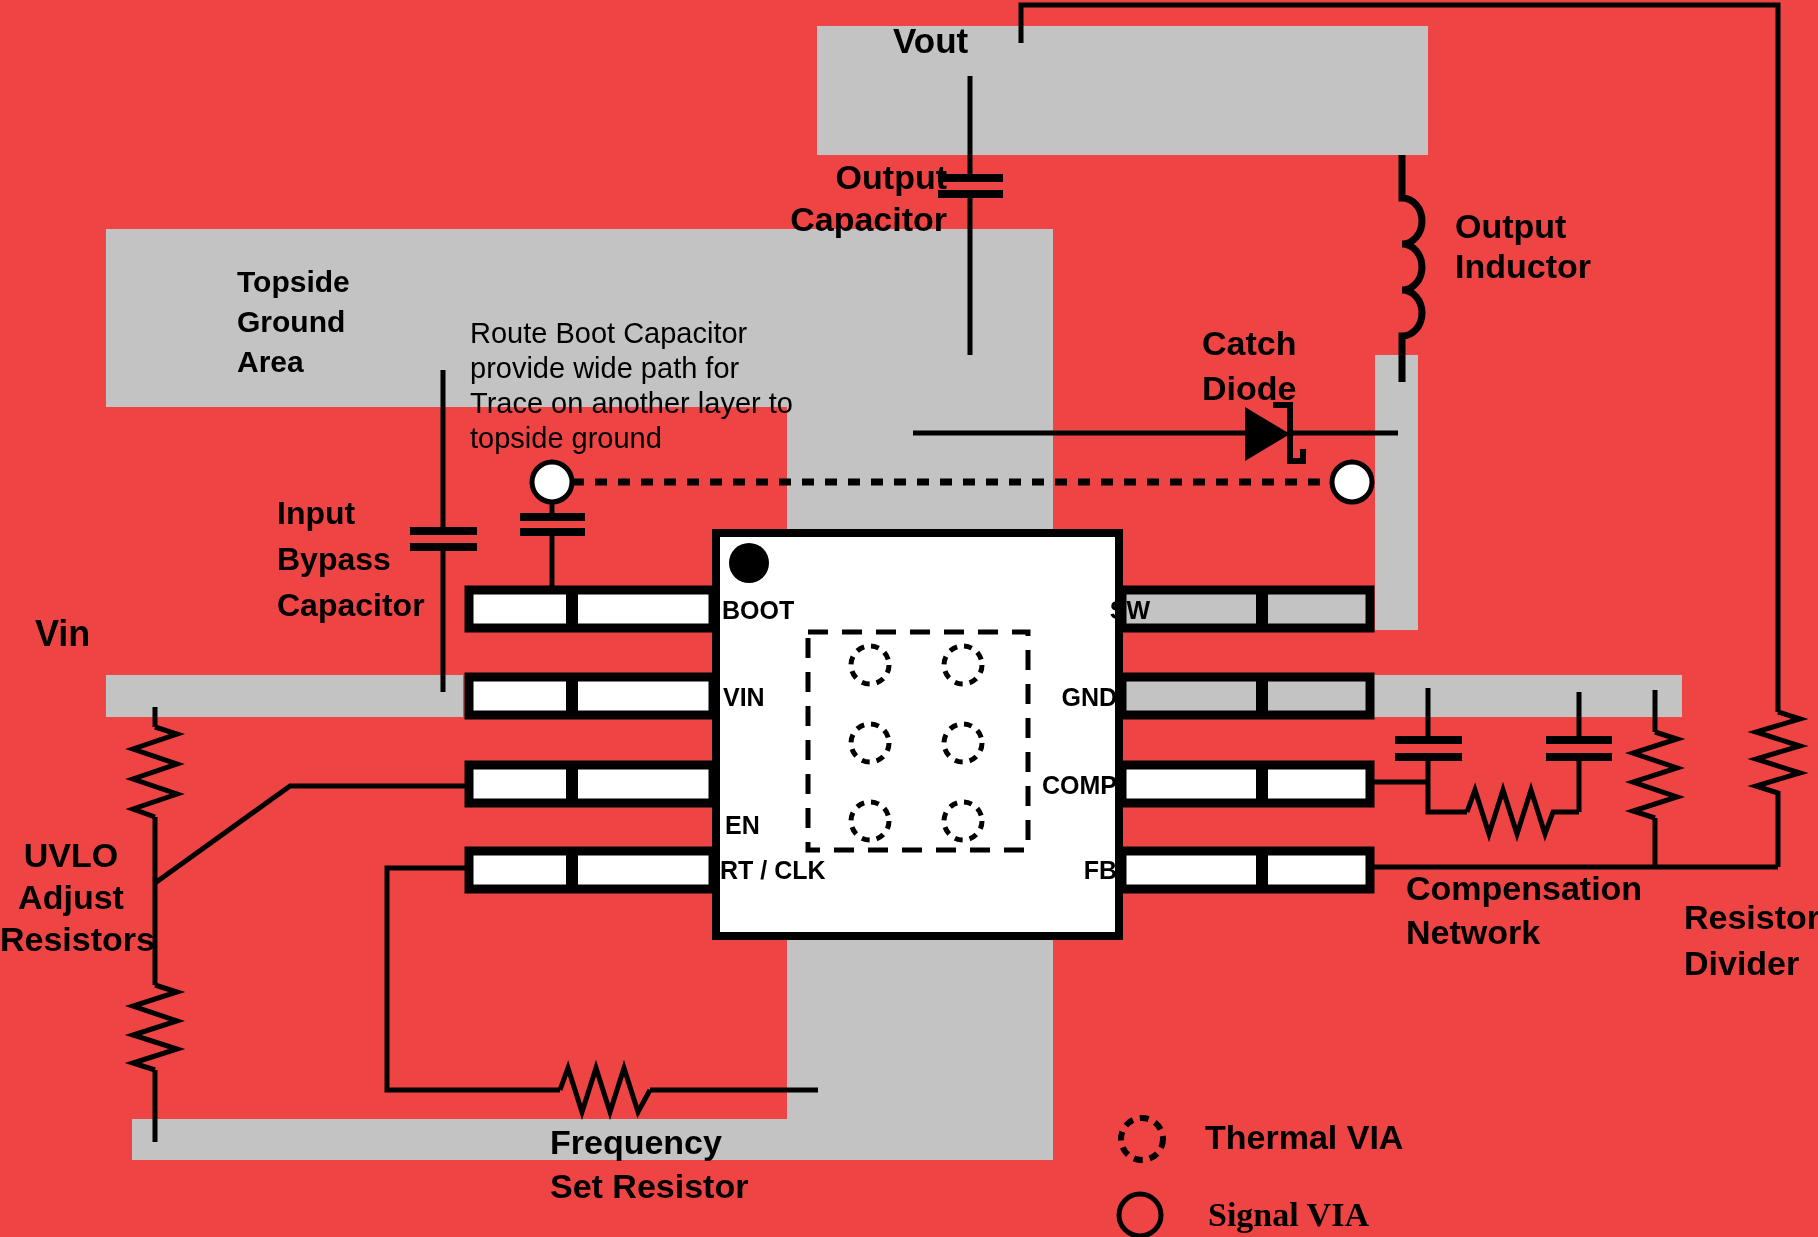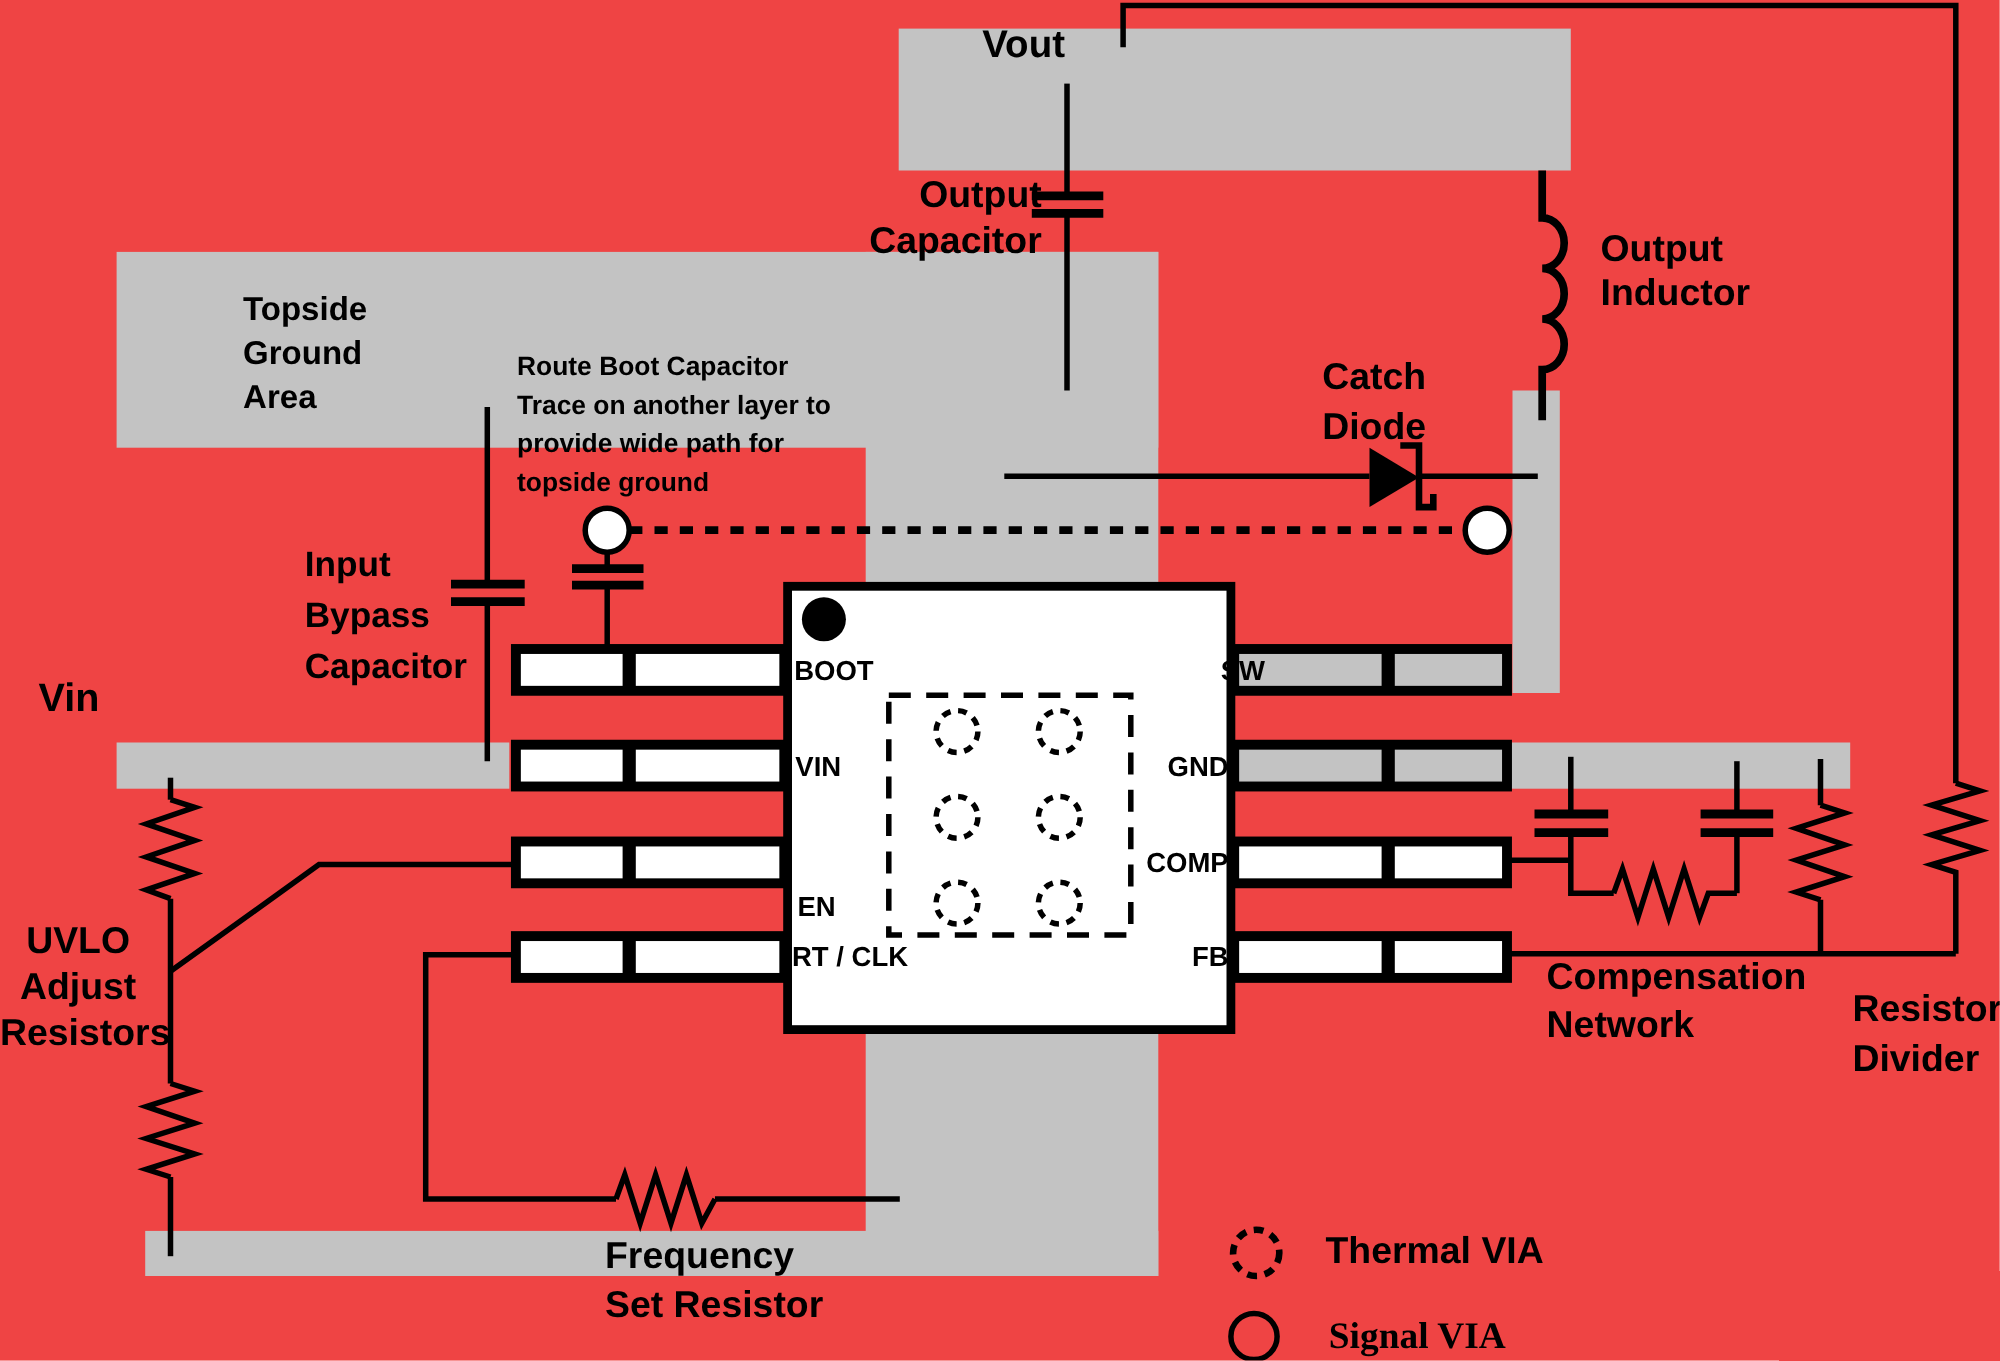--- a/index.html
+++ b/index.html
@@ -6,21 +6,21 @@
   html,body{margin:0;padding:0;background:#fff;}
   #canvas{
     position:relative; width:1818px; height:1237px; overflow:hidden;
     background:#ef4444; font-family:"Liberation Sans","DejaVu Sans",sans-serif; color:#000;
   }
   .region{position:absolute; background:var(--copper);}
   svg.wires{position:absolute; left:0; top:0;}
   .lbl{position:absolute; font-weight:700; white-space:nowrap; line-height:1;}
   .lbl div{line-height:inherit;}
   .big{font-size:34px; line-height:45px;}
-  .note{font-weight:700; font-size:24px; line-height:35px;}
+  .note{font-weight:400; font-size:29px; line-height:35px;}
   .pin{position:absolute; font-weight:700; font-size:25px; line-height:28px; white-space:nowrap;}
   .pin.r{text-align:right; width:120px;}
 </style>
 </head>
 <body>
 
 <div id="canvas">
 
   <div class="region" style="left:817px;top:26px;width:611px;height:129px;"></div>
   <div class="region" style="left:106px;top:229px;width:947px;height:178px;"></div>
@@ -133,30 +133,30 @@
     <circle cx="1140" cy="1215" r="21"></circle>
   </svg>
 
   <div class="lbl big" style="left:893px;top:18px;font-size:35px;">Vout</div>
 
   <div class="lbl big" style="left:763px;top:156px;width:184px;text-align:right;line-height:42px;">
     <div>Output</div>
     <div>Capacitor</div>
   </div>
 
-  <div class="lbl" style="left:221px;top:262px;font-size:30px;line-height:40px;">
+  <div class="lbl" style="left:237px;top:262px;font-size:30px;line-height:40px;">
     <div>Topside</div>
     <div>Ground</div>
     <div>Area</div>
   </div>
 
   <div class="lbl note" style="left:470px;top:316px;">
     <div>Route Boot Capacitor</div>
+    <div>provide wide path for</div>
     <div>Trace on another layer to</div>
-    <div>provide wide path for</div>
     <div>topside ground</div>
   </div>
 
   <div class="lbl" style="left:277px;top:490px;font-size:32px;line-height:46px;">
     <div>Input</div>
     <div>Bypass</div>
     <div>Capacitor</div>
   </div>
 
   <div class="lbl" style="left:35px;top:616px;font-size:36px;">Vin</div>

